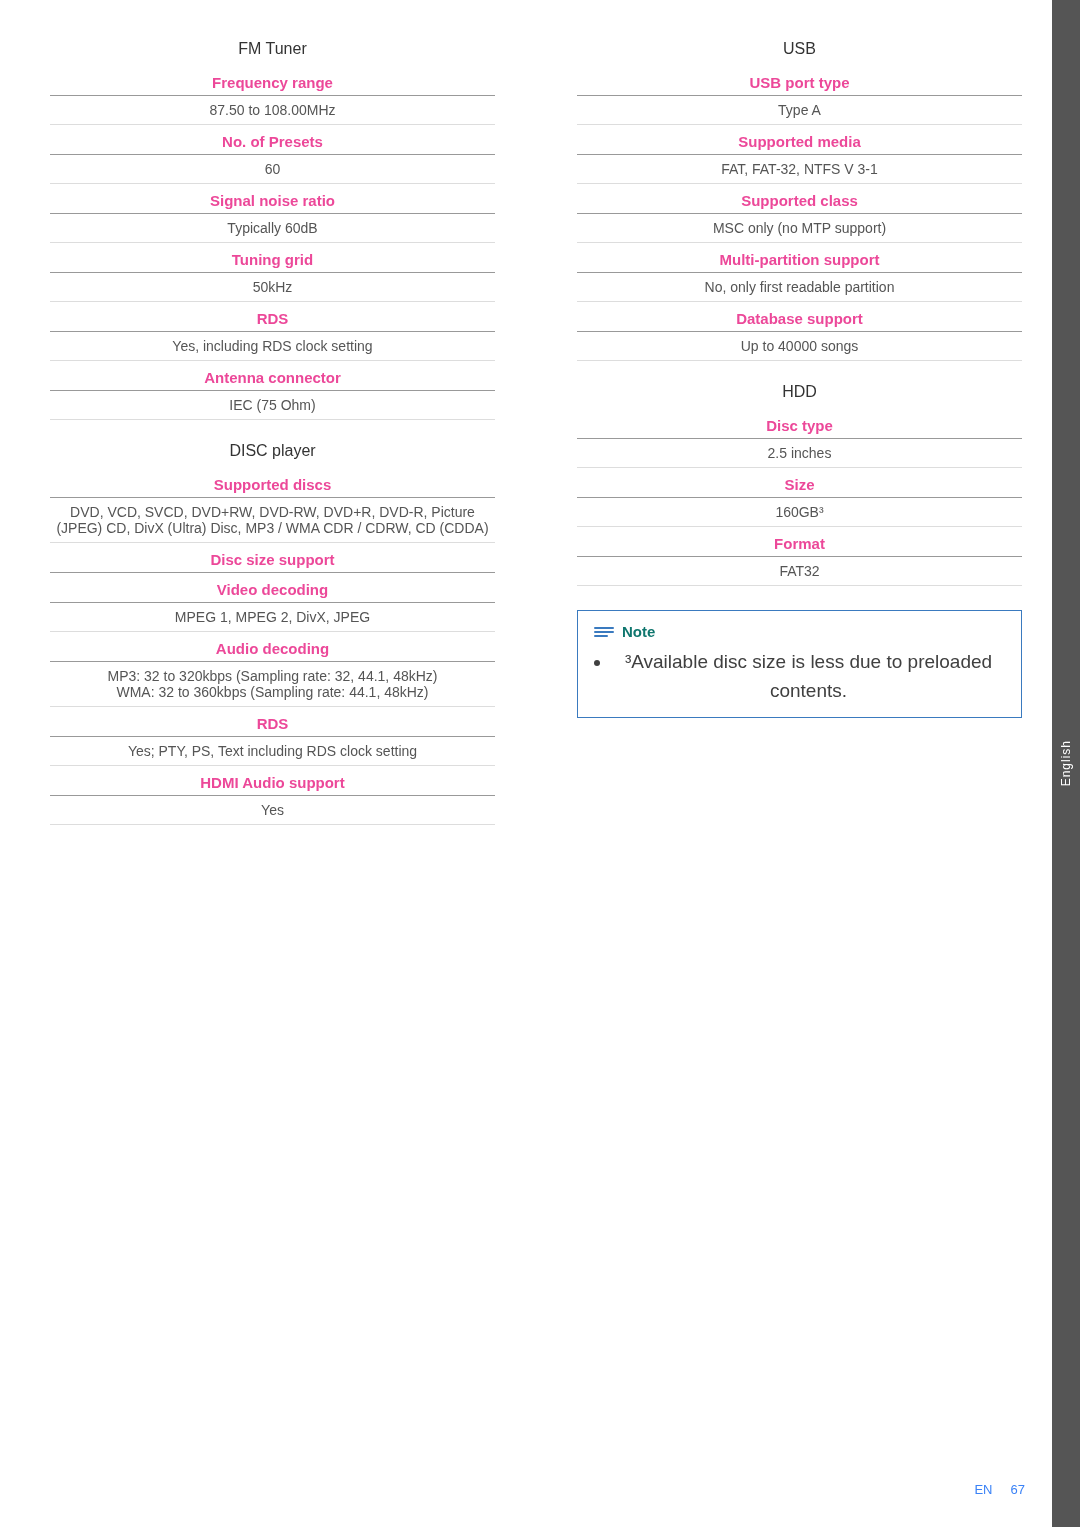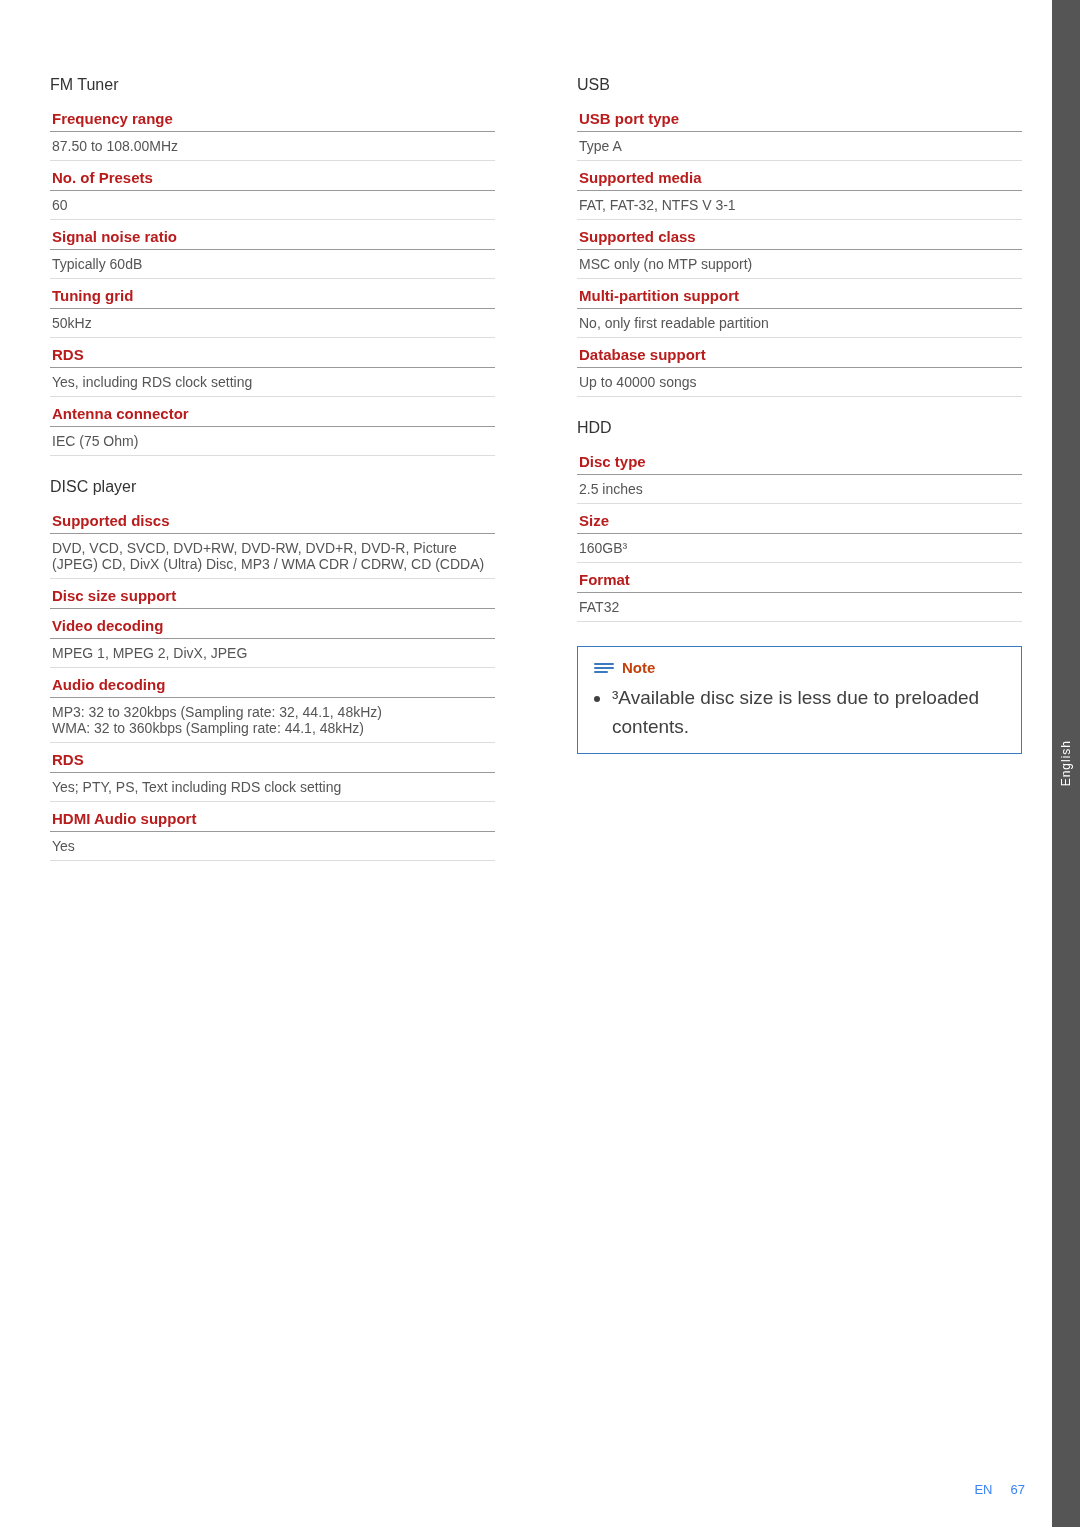--- a/index.html
+++ b/index.html
@@ -15,22 +15,23 @@
 
     .page-container {
       display: flex;
       width: 100%;
       min-height: 1527px;
     }
 
     .main-content {
       flex: 1;
       display: flex;
-      padding: 56px 30px 40px 50px;
+      padding: 20px 30px 40px 50px;
       gap: 52px;
+      text-align: center;
     }
 
     .left-col {
       flex: 1;
       padding-right: 20px;
     }
 
     .right-col {
       flex: 1;
       padding-left: 10px;
@@ -71,21 +72,21 @@
     .spec-table tr td {
       padding: 6px 2px;
       font-size: 14px;
       border-bottom: 1px solid #ccc;
       vertical-align: top;
     }
 
     .spec-table tr.label-row td {
       font-weight: bold;
       font-size: 15px;
-      color: #b91c1c;
+      color: #ec4899;
       padding-top: 8px;
       padding-bottom: 4px;
       border-bottom: 1px solid #999;
     }
 
     .spec-table tr.value-row td {
       color: #555;
       font-size: 14px;
       border-bottom: 1px solid #ddd;
     }
@@ -118,21 +119,21 @@
       border-radius: 1px;
     }
 
     .note-icon span:first-child { width: 20px; }
     .note-icon span:nth-child(2) { width: 20px; }
     .note-icon span:nth-child(3) { width: 14px; }
 
     .note-label {
       font-size: 15px;
       font-weight: bold;
-      color: #c2410c;
+      color: #0f766e;
     }
 
     .note-text {
       font-size: 19px;
       color: #404040;
       line-height: 1.5;
     }
 
     .footer-bar {
       position: absolute;

